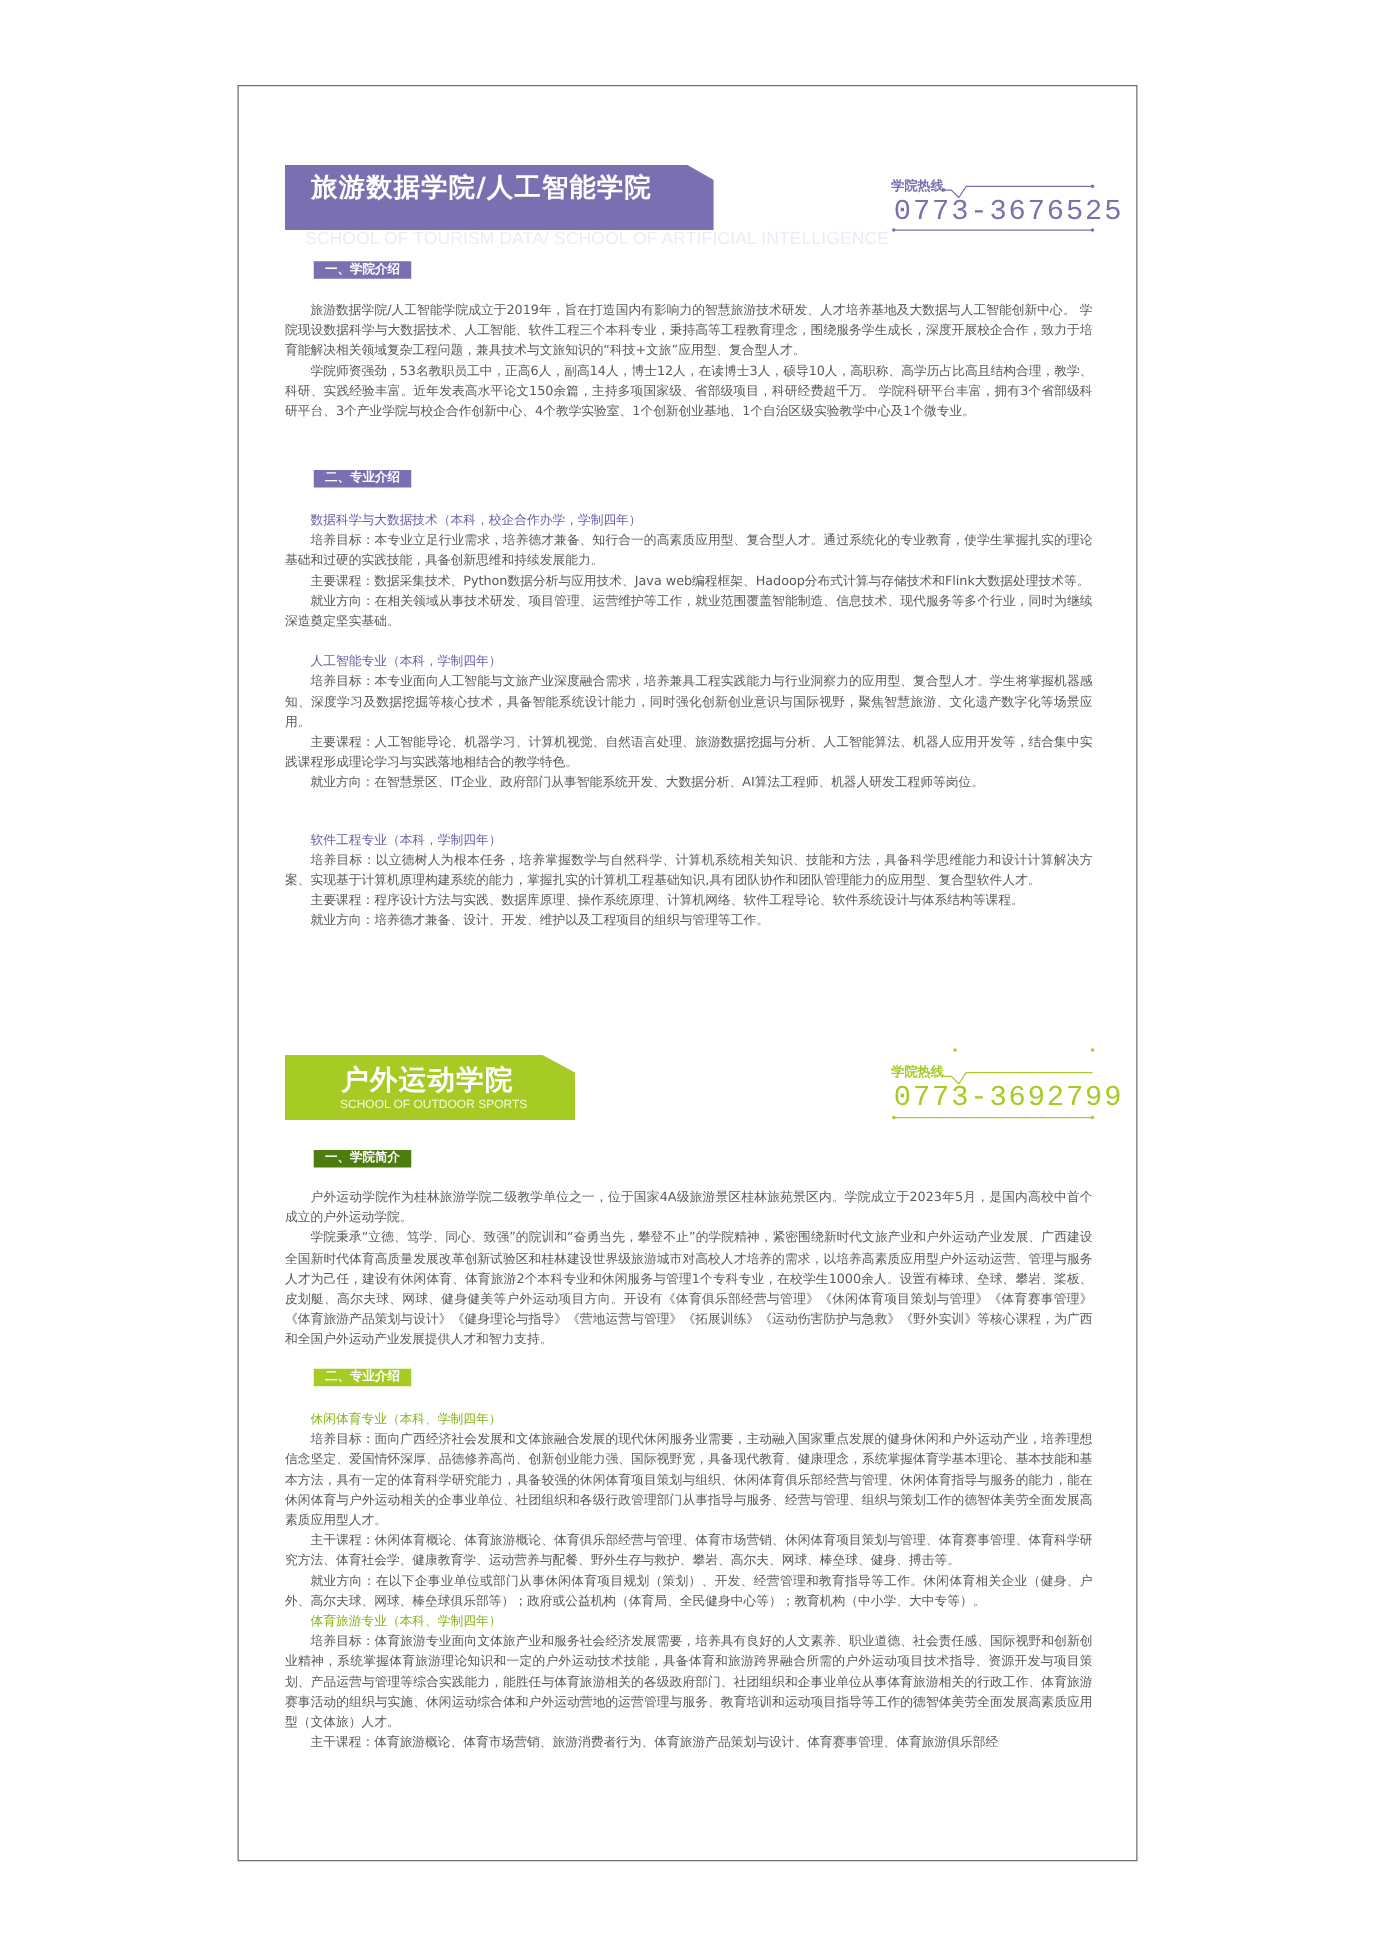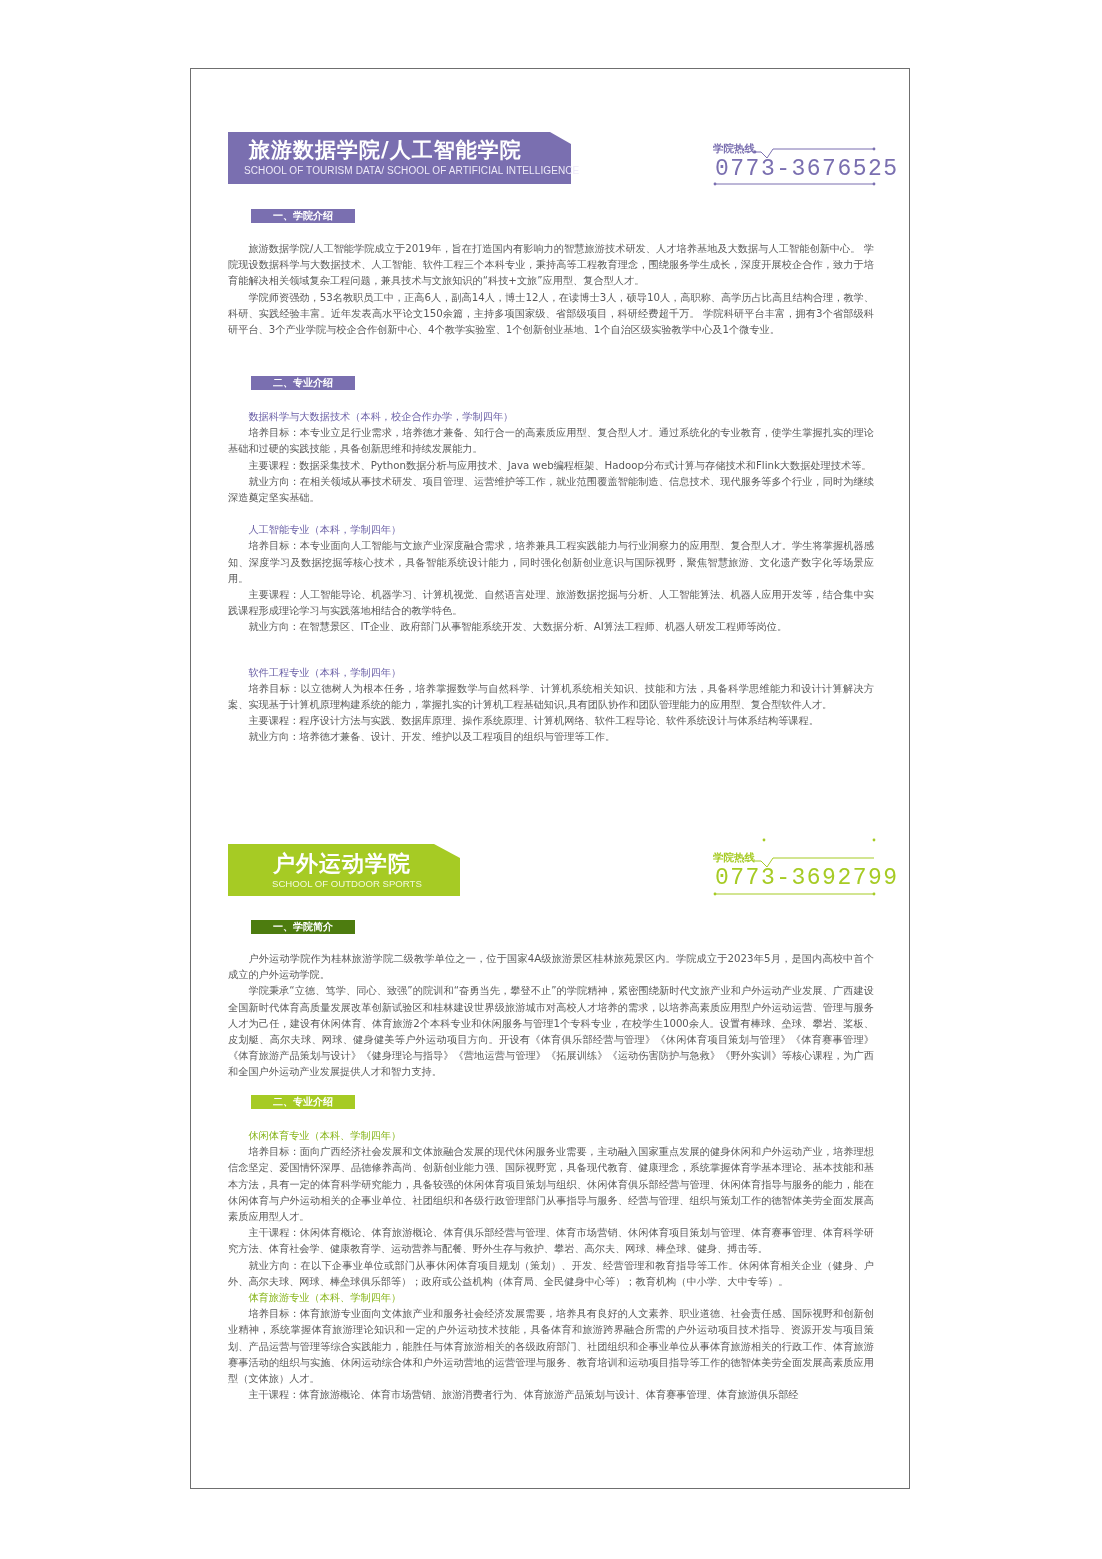--- a/index.html
+++ b/index.html
@@ -10,39 +10,39 @@
   .banner { position: absolute; color: #fff; }
   .banner .shape { position: absolute; inset: 0; }
   .banner .title { position: absolute; font-weight: bold; white-space: nowrap; letter-spacing: 1px; }
   .banner .subtitle { position: absolute; white-space: nowrap; font-family: "Liberation Sans", sans-serif; }
   .hotline { position: absolute; text-align: center; }
   .hotline .label { position: absolute; font-size: 10.5px; font-weight: bold; white-space: nowrap; }
   .hotline .number { position: absolute; font-family: Liberation Mono, monospace; font-size: 23px;
                      letter-spacing: 1.5px; white-space: nowrap; }
   .hotline svg { position: absolute; left: 0; top: 0; overflow: visible; }
   .badge { position: absolute; color: #fff; font-size: 10px; font-weight: bold; height: 14px; line-height: 14px;
-           padding: 0 22px; white-space: nowrap; }
+           padding: 0 9px; white-space: nowrap; }
   .textblock { position: absolute; left: 37px; width: 646px; font-size: 10.2px; line-height: 16.2px;
                color: #5a5a5a; text-align: justify; }
   .textblock p { margin: 0; text-indent: 2em; }
   .major-title { text-indent: 2em; margin: 0; }
   .purple { color: #6a5fa6; }
   .green { color: #86b418; }
 </style>
 </head>
 <body>
 
 <div class="page">
 
   <div class="banner" style="left:37px; top:63px; width:373px; height:52px;">
     <svg class="shape" width="343" height="52">
       <polygon points="0,0 322,0 343,12 343,52 0,52" fill="#7a6fb0"></polygon>
     </svg>
     <div class="title" style="left:21px; top:4px; font-size:21px;">旅游数据学院/人工智能学院</div>
-    <div class="subtitle" style="left:16px; top:33px; font-size:10px; letter-spacing:0.1px; color:#eeeaf8;">SCHOOL OF TOURISM DATA/ SCHOOL OF ARTIFICIAL INTELLIGENCE</div>
+    <div class="subtitle" style="left:16px; top:50px; font-size:14px; letter-spacing:0.1px; color:#eeeaf8;">SCHOOL OF TOURISM DATA/ SCHOOL OF ARTIFICIAL INTELLIGENCE</div>
   </div>
 
   <div class="hotline" style="left:520px; top:70px; width:170px; height:52px; color:#7a6fb0;">
     <svg width="170" height="52">
       <polyline points="44,13 50,13 56,19 62,10 163,10" fill="none" stroke="#7a6fb0" stroke-width="1"></polyline>
       <circle cx="44" cy="13" r="1.4" fill="#7a6fb0"></circle>
       <circle cx="163" cy="10" r="1.4" fill="#7a6fb0"></circle>
       <line x1="4" y1="45" x2="163" y2="45" stroke="#7a6fb0" stroke-width="1"></line>
       <circle cx="4" cy="45" r="1.4" fill="#7a6fb0"></circle>
       <circle cx="163" cy="45" r="1.4" fill="#7a6fb0"></circle>

